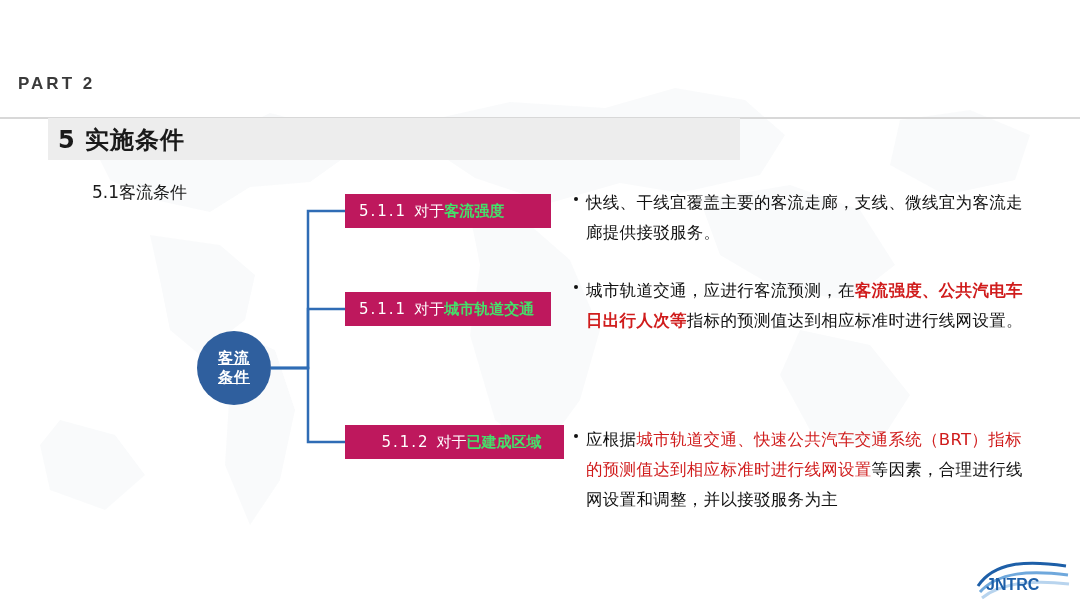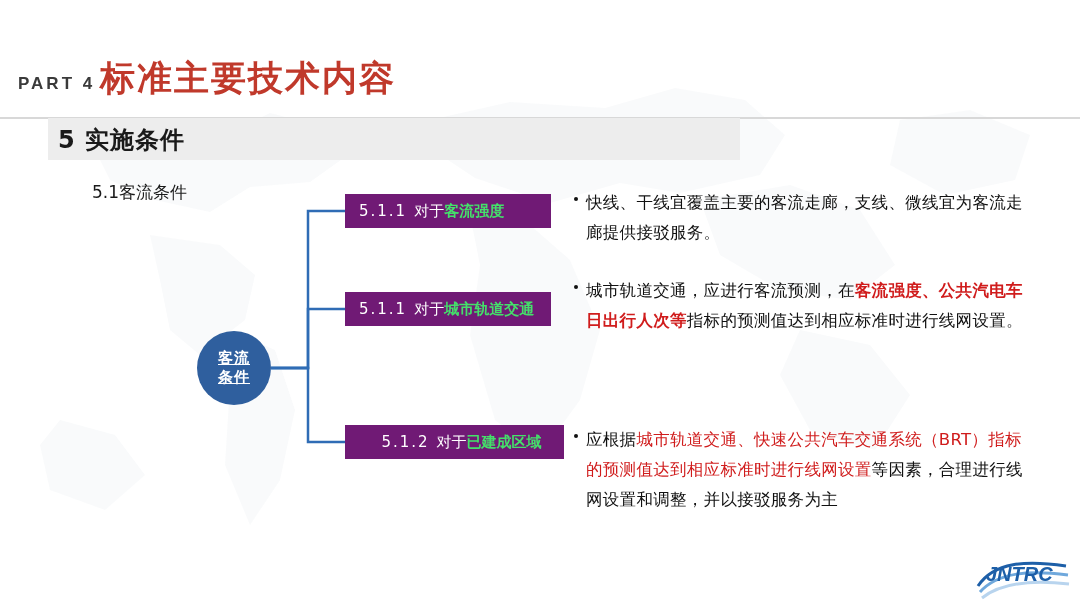--- a/index.html
+++ b/index.html
@@ -117,21 +117,21 @@
     justify-content: center;
     text-align: center;
     font-family: "DejaVu Sans", sans-serif;
     letter-spacing: 1px;
     text-decoration: underline;
   }
   .node-circle span { display: block; }
   .branch {
     position: absolute;
     height: 34px;
-    background: #701a75;
+    background: #be185d;
     display: flex;
     align-items: center;
     padding-left: 14px;
     font-size: 15px;
     color: #ffffff;
     font-family: "DejaVu Sans", sans-serif;
     white-space: nowrap;
   }
   .branch .num {
     letter-spacing: 2px;
@@ -189,24 +189,23 @@
     align-items: center;
   }
   .logo-mark {
     position: relative;
     width: 96px;
     height: 44px;
   }
   .logo-text {
     position: absolute;
     left: 12px;
-    top: 7px;
-    font-size: 20px;
-    font-weight: bold;
-    font-style: italic;
+    top: 20px;
+    font-size: 16px;
+    font-weight: bold;
     color: #1d5fa8;
     letter-spacing: 0px;
     font-family: "Liberation Sans", sans-serif;
   }
   .footer-name {
     font-size: 20px;
     font-weight: bold;
     color: #1d5fa8;
     letter-spacing: 1px;
     margin-left: 6px;
@@ -226,22 +225,21 @@
     <path d="M700 200 l90 -15 l70 25 l35 55 l-45 35 l-70 -10 l-60 -35 z"></path>
     <path d="M800 330 l70 15 l40 50 l-35 55 l-65 -20 l-30 -55 z"></path>
     <path d="M900 120 l70 -10 l60 25 l-15 45 l-70 15 l-55 -30 z"></path>
     <path d="M60 420 l55 15 l30 40 l-40 35 l-55 -20 l-10 -45 z"></path>
   </g>
 </svg>
 
 <div class="slide">
 
   <div class="header">
-    <div class="part-label">PART 4</div>
-    <div class="header-title">标准主要技术内容</div>
+    <div class="part-label">PART 2</div>
     <div class="header-rule"></div>
   </div>
 
   <div class="section-band"></div>
   <div class="section-title">5 实施条件</div>
   <div class="sub-label">5.1客流条件</div>
 
   <div class="diagram">
     <svg class="connectors" viewBox="0 0 400 300" xmlns="http://www.w3.org/2000/svg">
       <polyline points="101,183 138,183 138,26 175,26" fill="none" stroke="#2f6cb5" stroke-width="2.5"></polyline>

